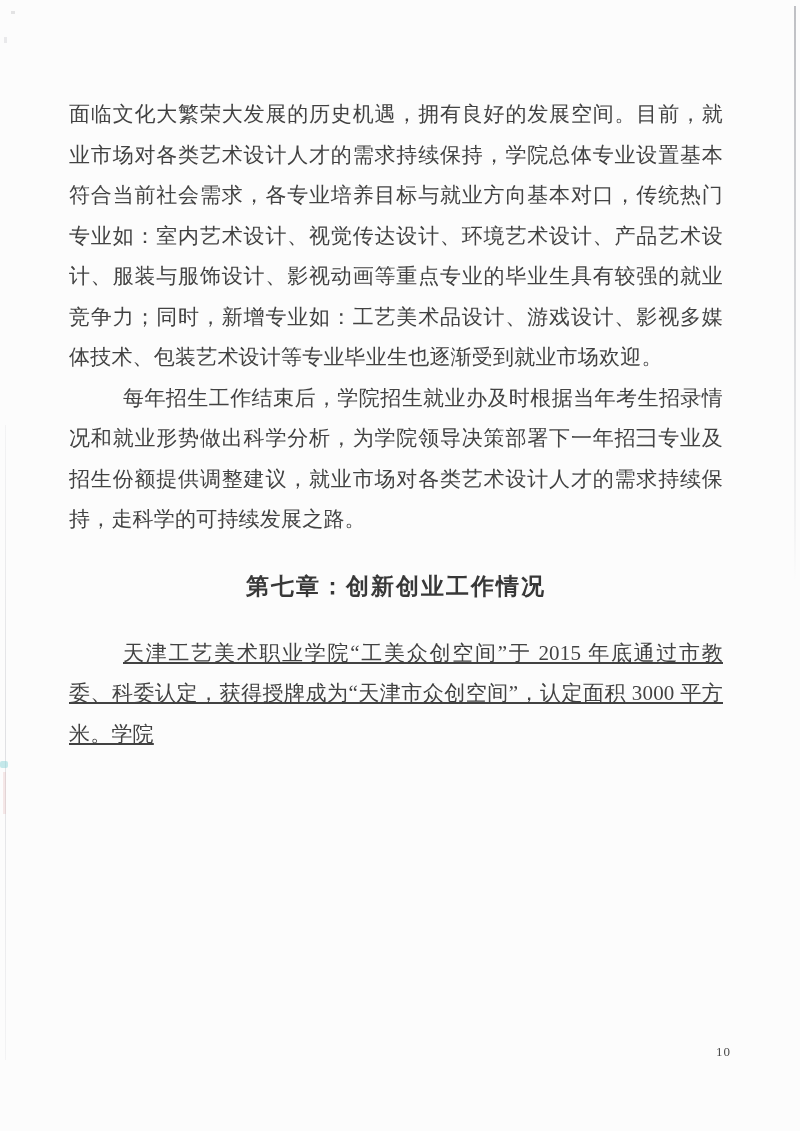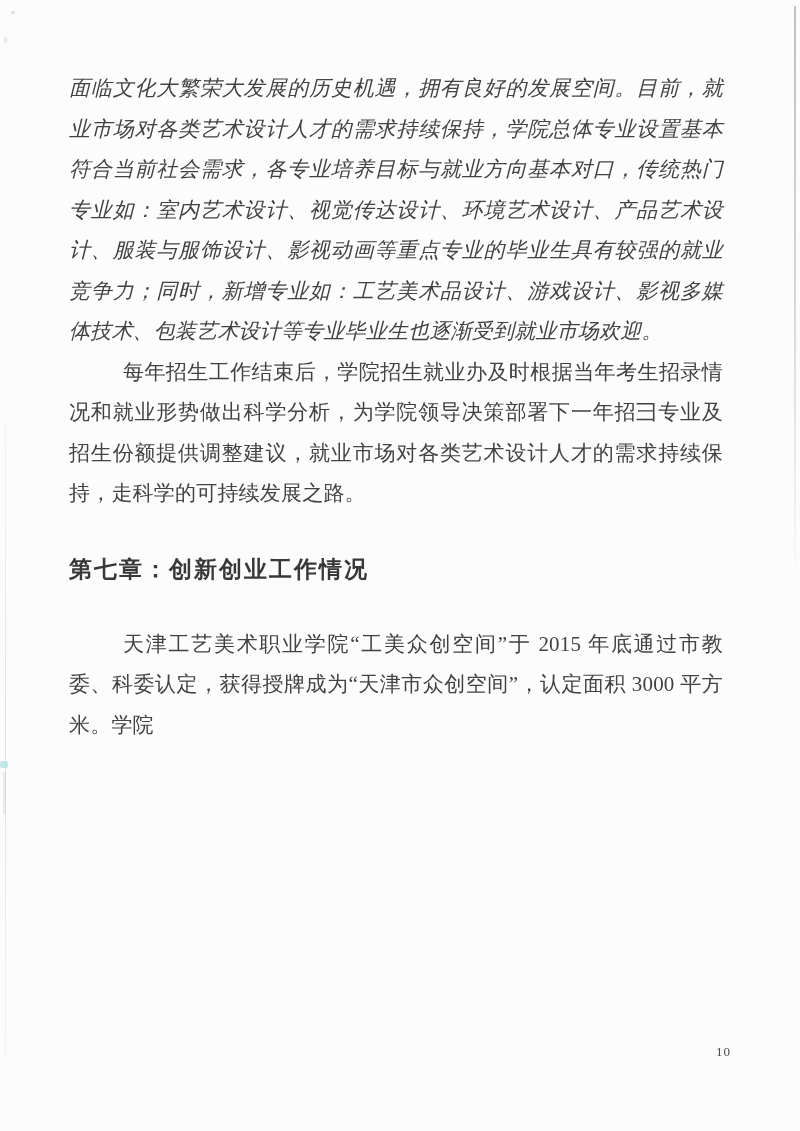--- a/index.html
+++ b/index.html
@@ -20,31 +20,33 @@
     width: 654px;
   }
   .para {
     margin: 0;
     font-size: 21px;
     line-height: 40.5px;
     color: #424242;
     text-align: justify;
     letter-spacing: 0.2px;
   }
-  .para.first { margin-top: 68px; font-style: italic; }
+  .para.first { margin-top: 94px; }
   .para.indent { text-indent: 54px; }
   .chapter-heading {
-    margin: 36px 0 0 0;
+    margin: 28px 0 0 0;
+    text-align: center;
     font-size: 23px;
     font-weight: bold;
     line-height: 40px;
     color: #383838;
     letter-spacing: 2px;
+    font-family: Liberation Mono, monospace;
   }
-  .para.after-heading { margin-top: 34px; }
+  .para.after-heading { margin-top: 25px; text-decoration: underline; }
   .page-number {
     position: absolute;
     right: 69px; top: 1044px;
     font-size: 13px;
     color: #4a4a4a;
     letter-spacing: 1px;
   }
   
   .scan-line-right {
     position: absolute;

